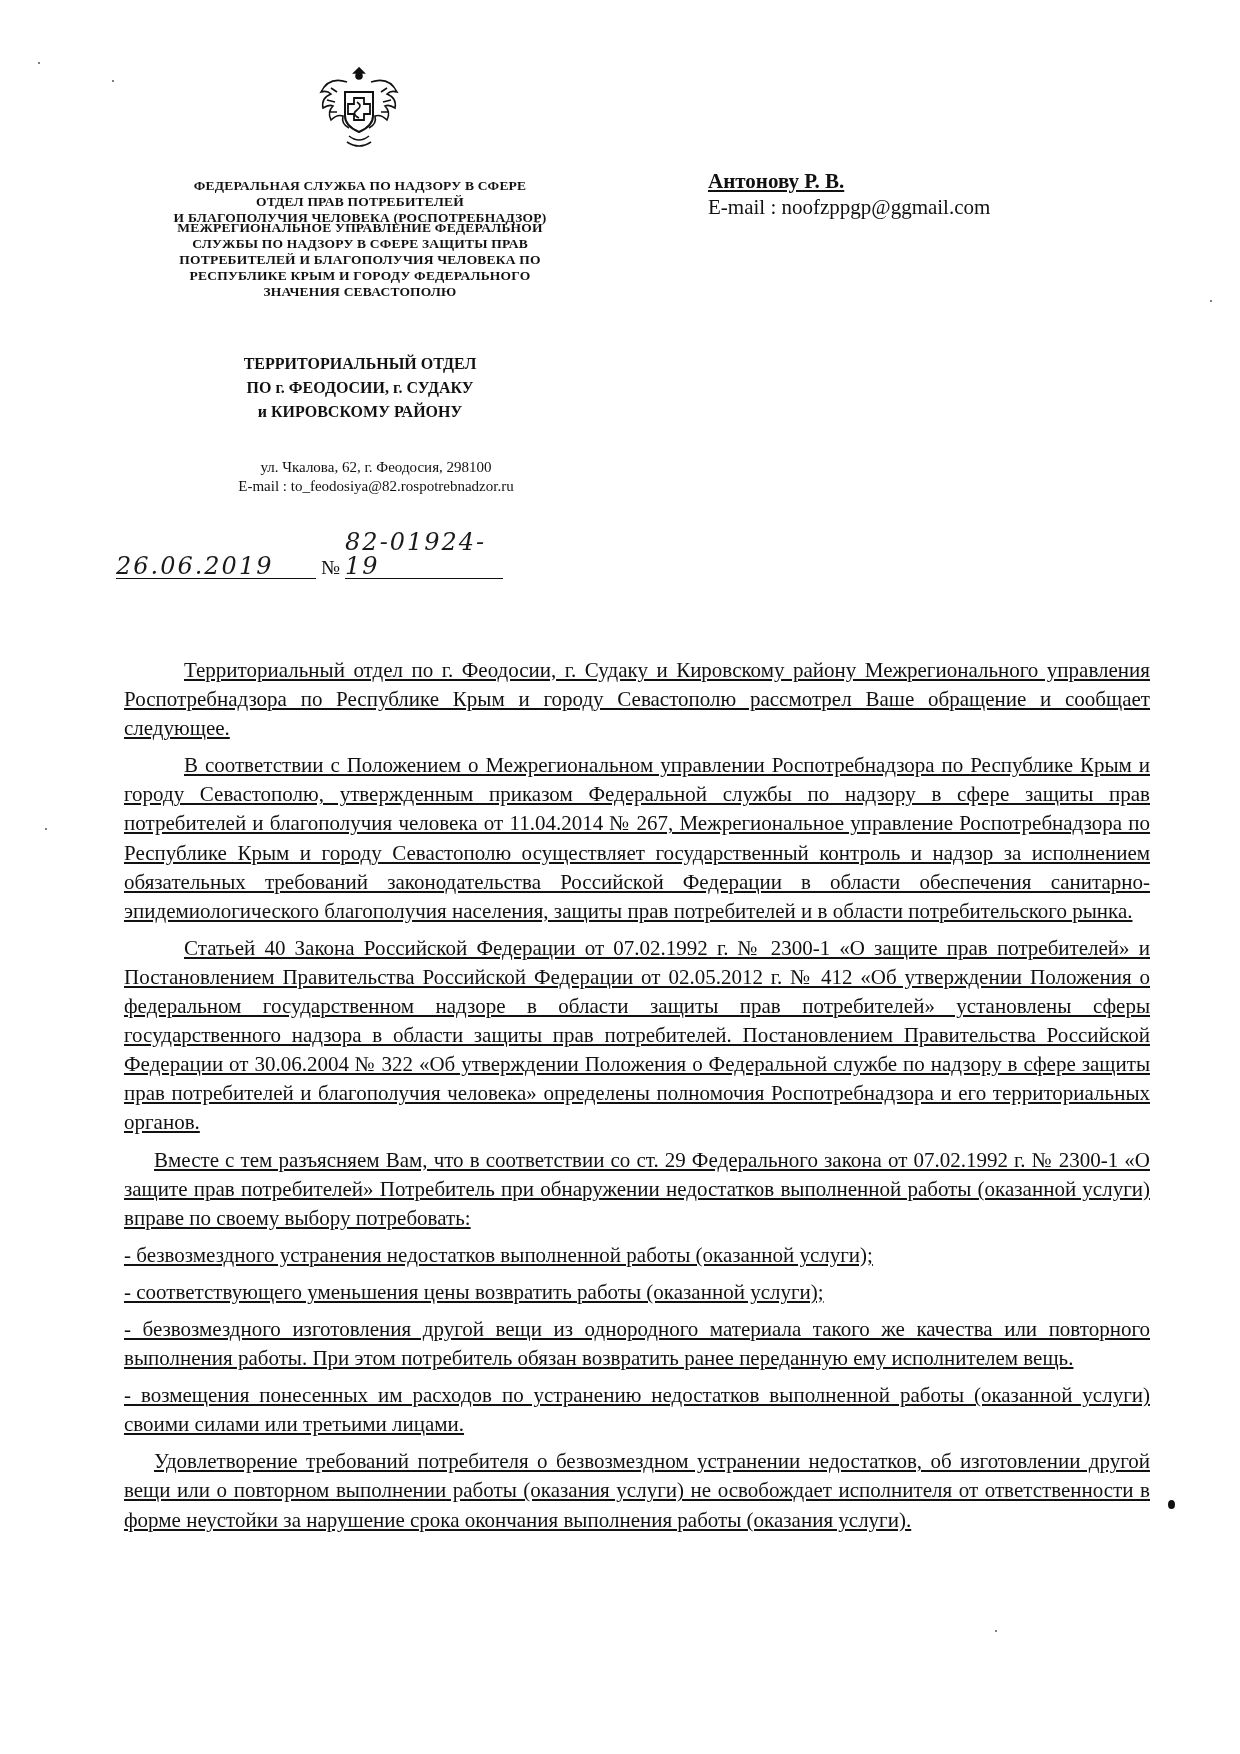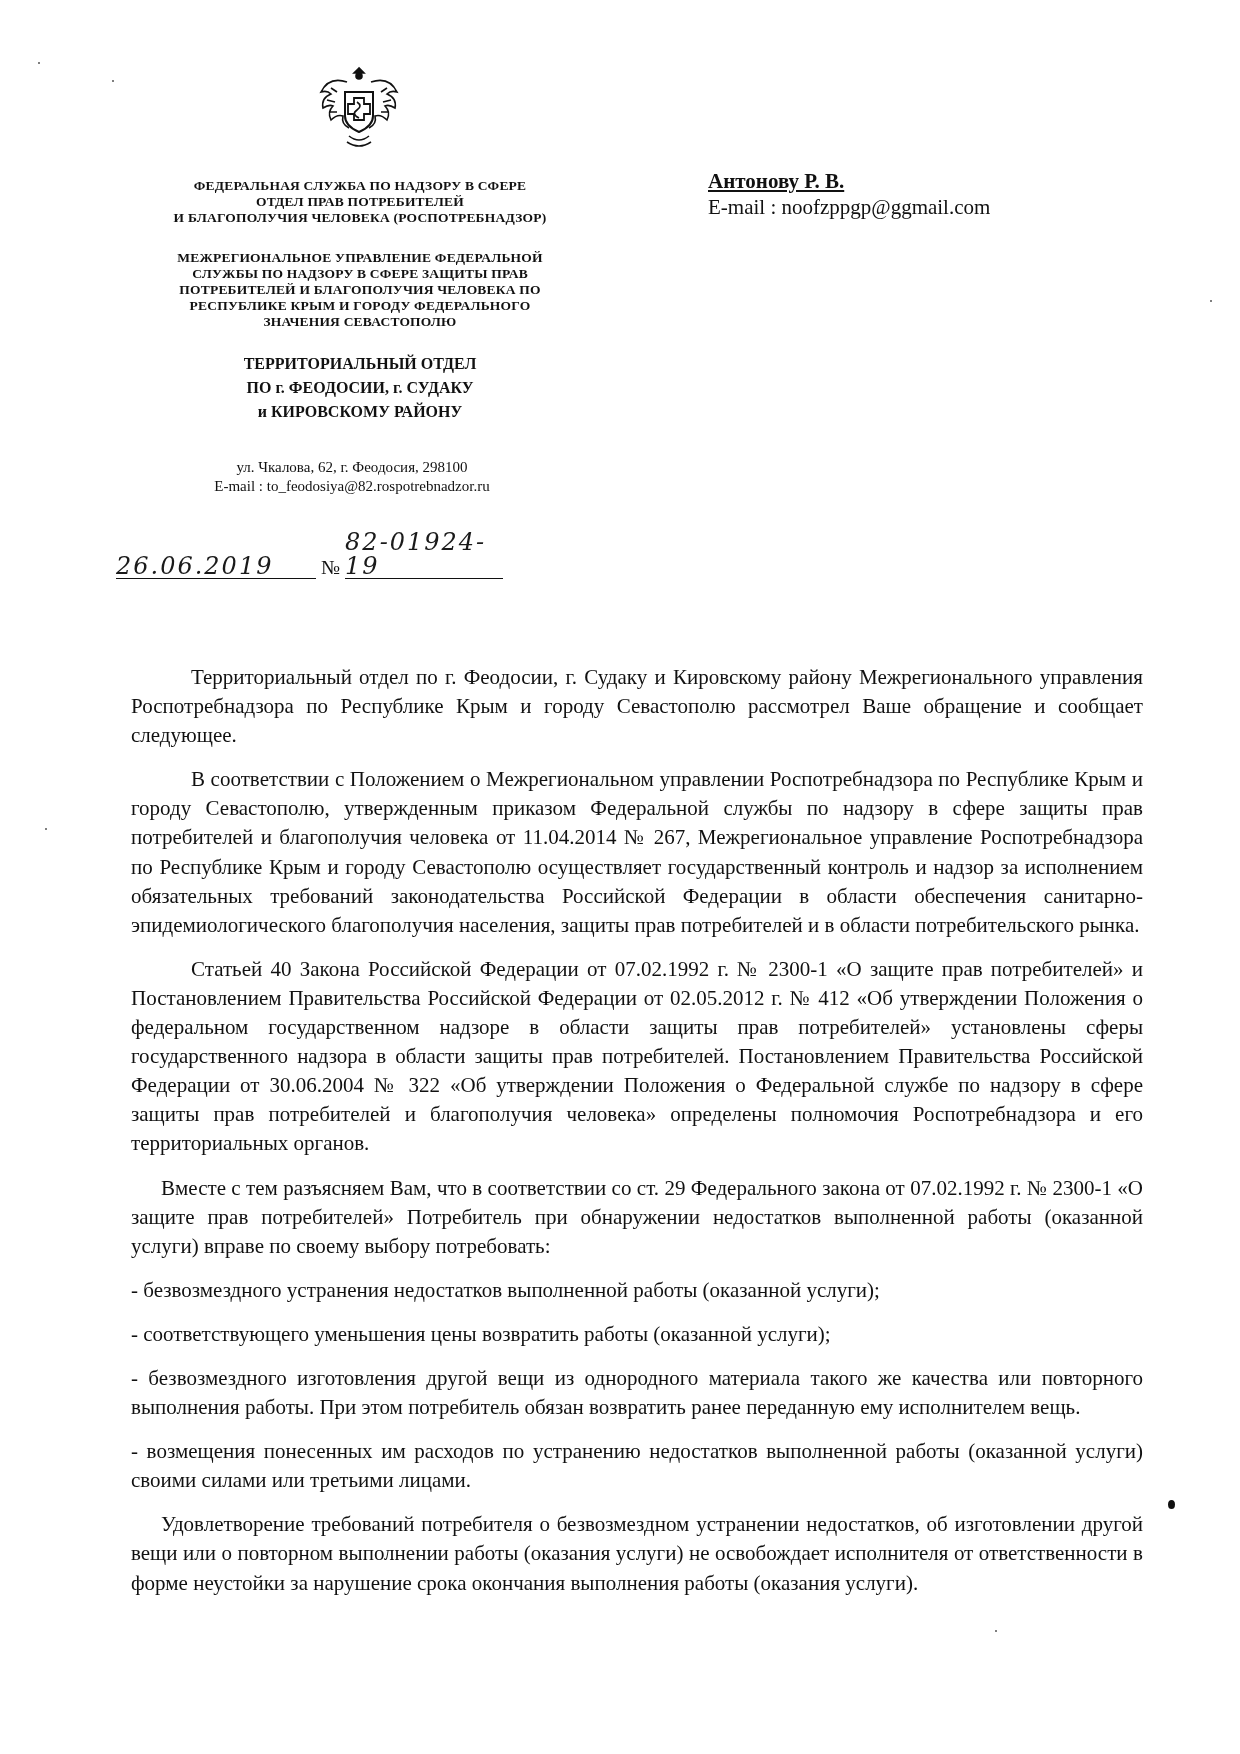--- a/index.html
+++ b/index.html
@@ -1,32 +1,32 @@
 <!DOCTYPE html>
 <html><head>
 <meta charset="utf-8">
 <style>
   html, body { margin: 0; padding: 0; background: #ffffff; }
   body { width: 1240px; height: 1754px; position: relative; overflow: hidden; color: #111; font-family: "Liberation Serif", serif; }
   .abs { position: absolute; }
   .emblem { left: 317px; left: 317px; top: 62px; width: 84px; height: 90px; }
   .hdr { left: 140px; width: 440px; text-align: center; font-weight: bold; font-size: 13.5px; line-height: 16px; letter-spacing: 0.2px; }
   .hdr1 { top: 162px; margin-top: 16px; }
-  .hdr2 { top: 250px; }
+  .hdr2 { top: 220px; }
   .dept { left: 140px; width: 440px; top: 352px; text-align: center; font-weight: bold; font-size: 16px; line-height: 24px; }
-  .addr { left: 132px; width: 440px; top: 458px; text-align: center; font-size: 15px; line-height: 19px; }
+  .addr { left: 156px; width: 440px; top: 458px; text-align: center; font-size: 15px; line-height: 19px; }
   .recipient { left: 708px; top: 168px; font-size: 21px; line-height: 26px; }
   .recipient .name { font-weight: bold; text-decoration: underline; }
   .regline { left: 116px; top: 530px; font-size: 20px; line-height: 24px; width: 480px; }
   .regline .hand { font-family: "DejaVu Serif", serif; font-style: italic; font-size: 24px; letter-spacing: 2px; color: #1a1a1a; display: inline-block; border-bottom: 1.5px solid #111; }
   .hand.date { width: 200px; }
   .hand.num { width: 158px; }
   .blank { display: inline-block; border-bottom: 1.5px solid #111; height: 18px; vertical-align: baseline; }
   .body-text { left: 116px; top: 648px; width: 1042px; font-size: 21px; line-height: 29.1px; text-align: justify; }
-  .body-text p { margin: 15px; text-indent: 60px; }
+  .body-text p { margin: 8px; text-indent: 60px; text-decoration: underline; }
   .body-text p.li { text-indent: 0; }
   .body-text p.ind2 { text-indent: 30px; }
   .speck { position: absolute; width: 2px; height: 2px; background: #555; border-radius: 1px; }
   .blot { left: 1168px; top: 1500px; width: 7px; height: 9px; background: #111; border-radius: 50%; }
 </style>
 </head>
 <body>
 
 <svg class="abs emblem" viewBox="0 0 84 90">
   <g fill="none" stroke="#111" stroke-width="1.6">

